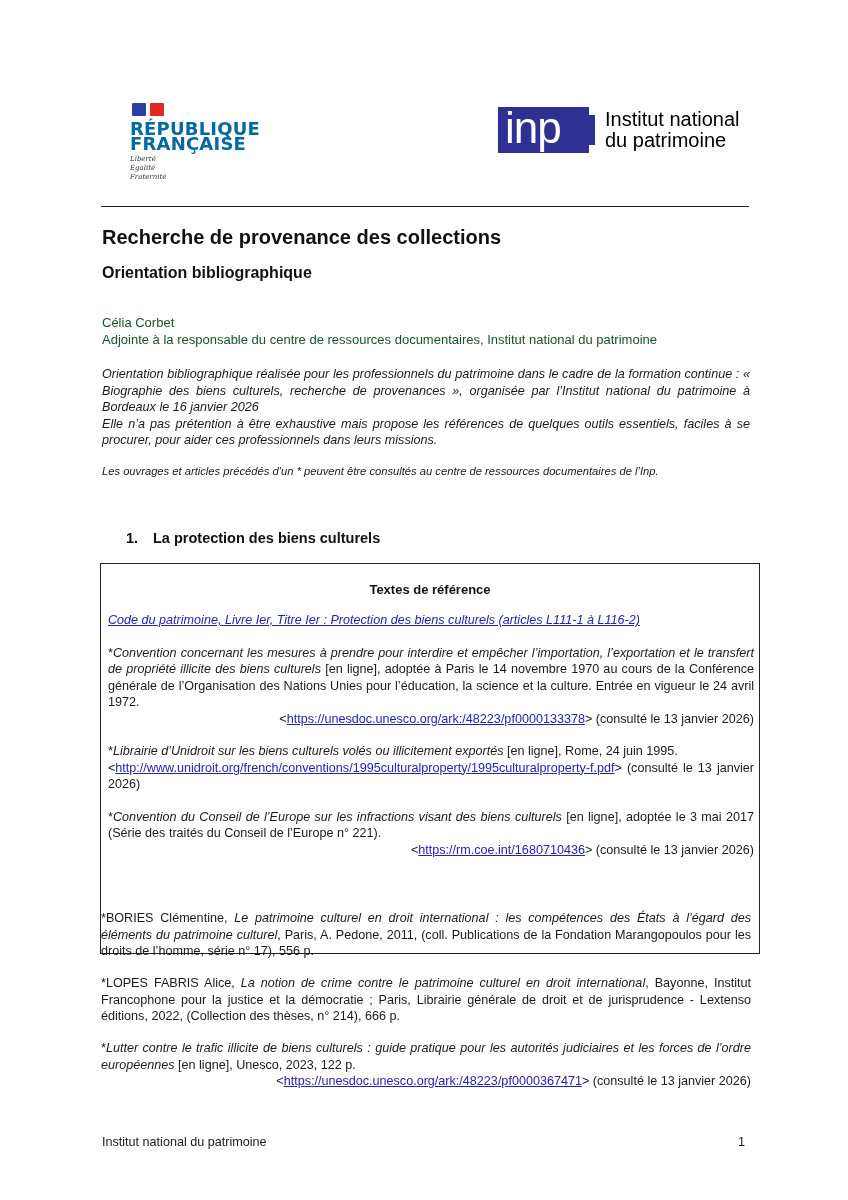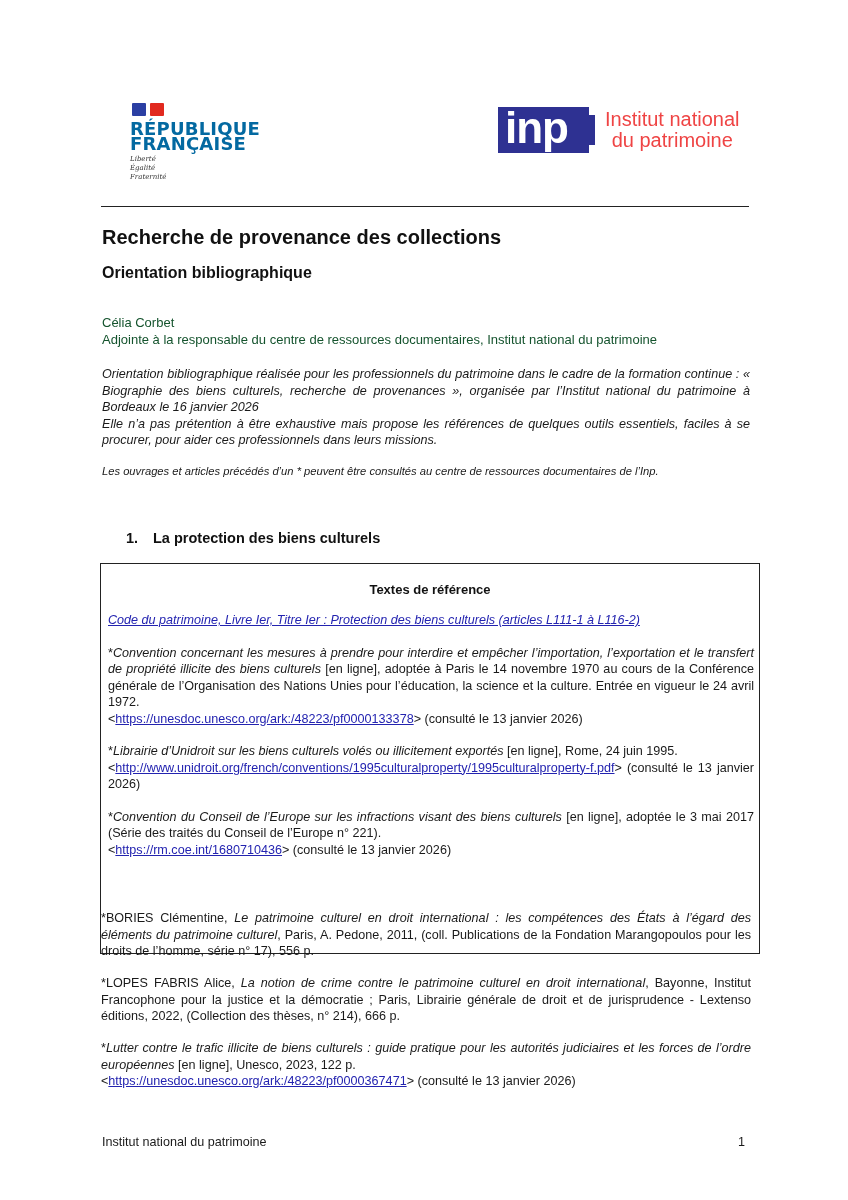--- a/index.html
+++ b/index.html
@@ -83,28 +83,26 @@
     }
     .inp-box-text {
       position: absolute;
       left: 7px;
       top: -4px;
       color: #fff;
       font-family: "Liberation Sans", sans-serif;
       font-size: 44px;
       letter-spacing: -1px;
       line-height: 50px;
-      font-weight: bold;
     }
     .inp-name {
       margin-left: 16px;
-      color: #ef4444;
+      color: #000000;
       font-size: 20px;
       line-height: 21px;
-      text-align: center;
     }
 
     .header-rule {
       position: absolute;
       left: 101px;
       top: 206px;
       width: 648px;
       height: 1px;
       background: #222;
     }
@@ -204,21 +202,21 @@
     }
     a, .link {
       color: #2323b0;
       text-decoration: underline;
     }
     .code-link {
       font-style: italic;
     }
     .url-line {
       display: block;
-      text-align: left;
+      text-align: right;
     }
 
     .biblio {
       position: absolute;
       left: 101px;
       top: 910px;
       width: 650px;
       font-size: 12.6px;
       line-height: 16.5px;
       text-align: justify;

